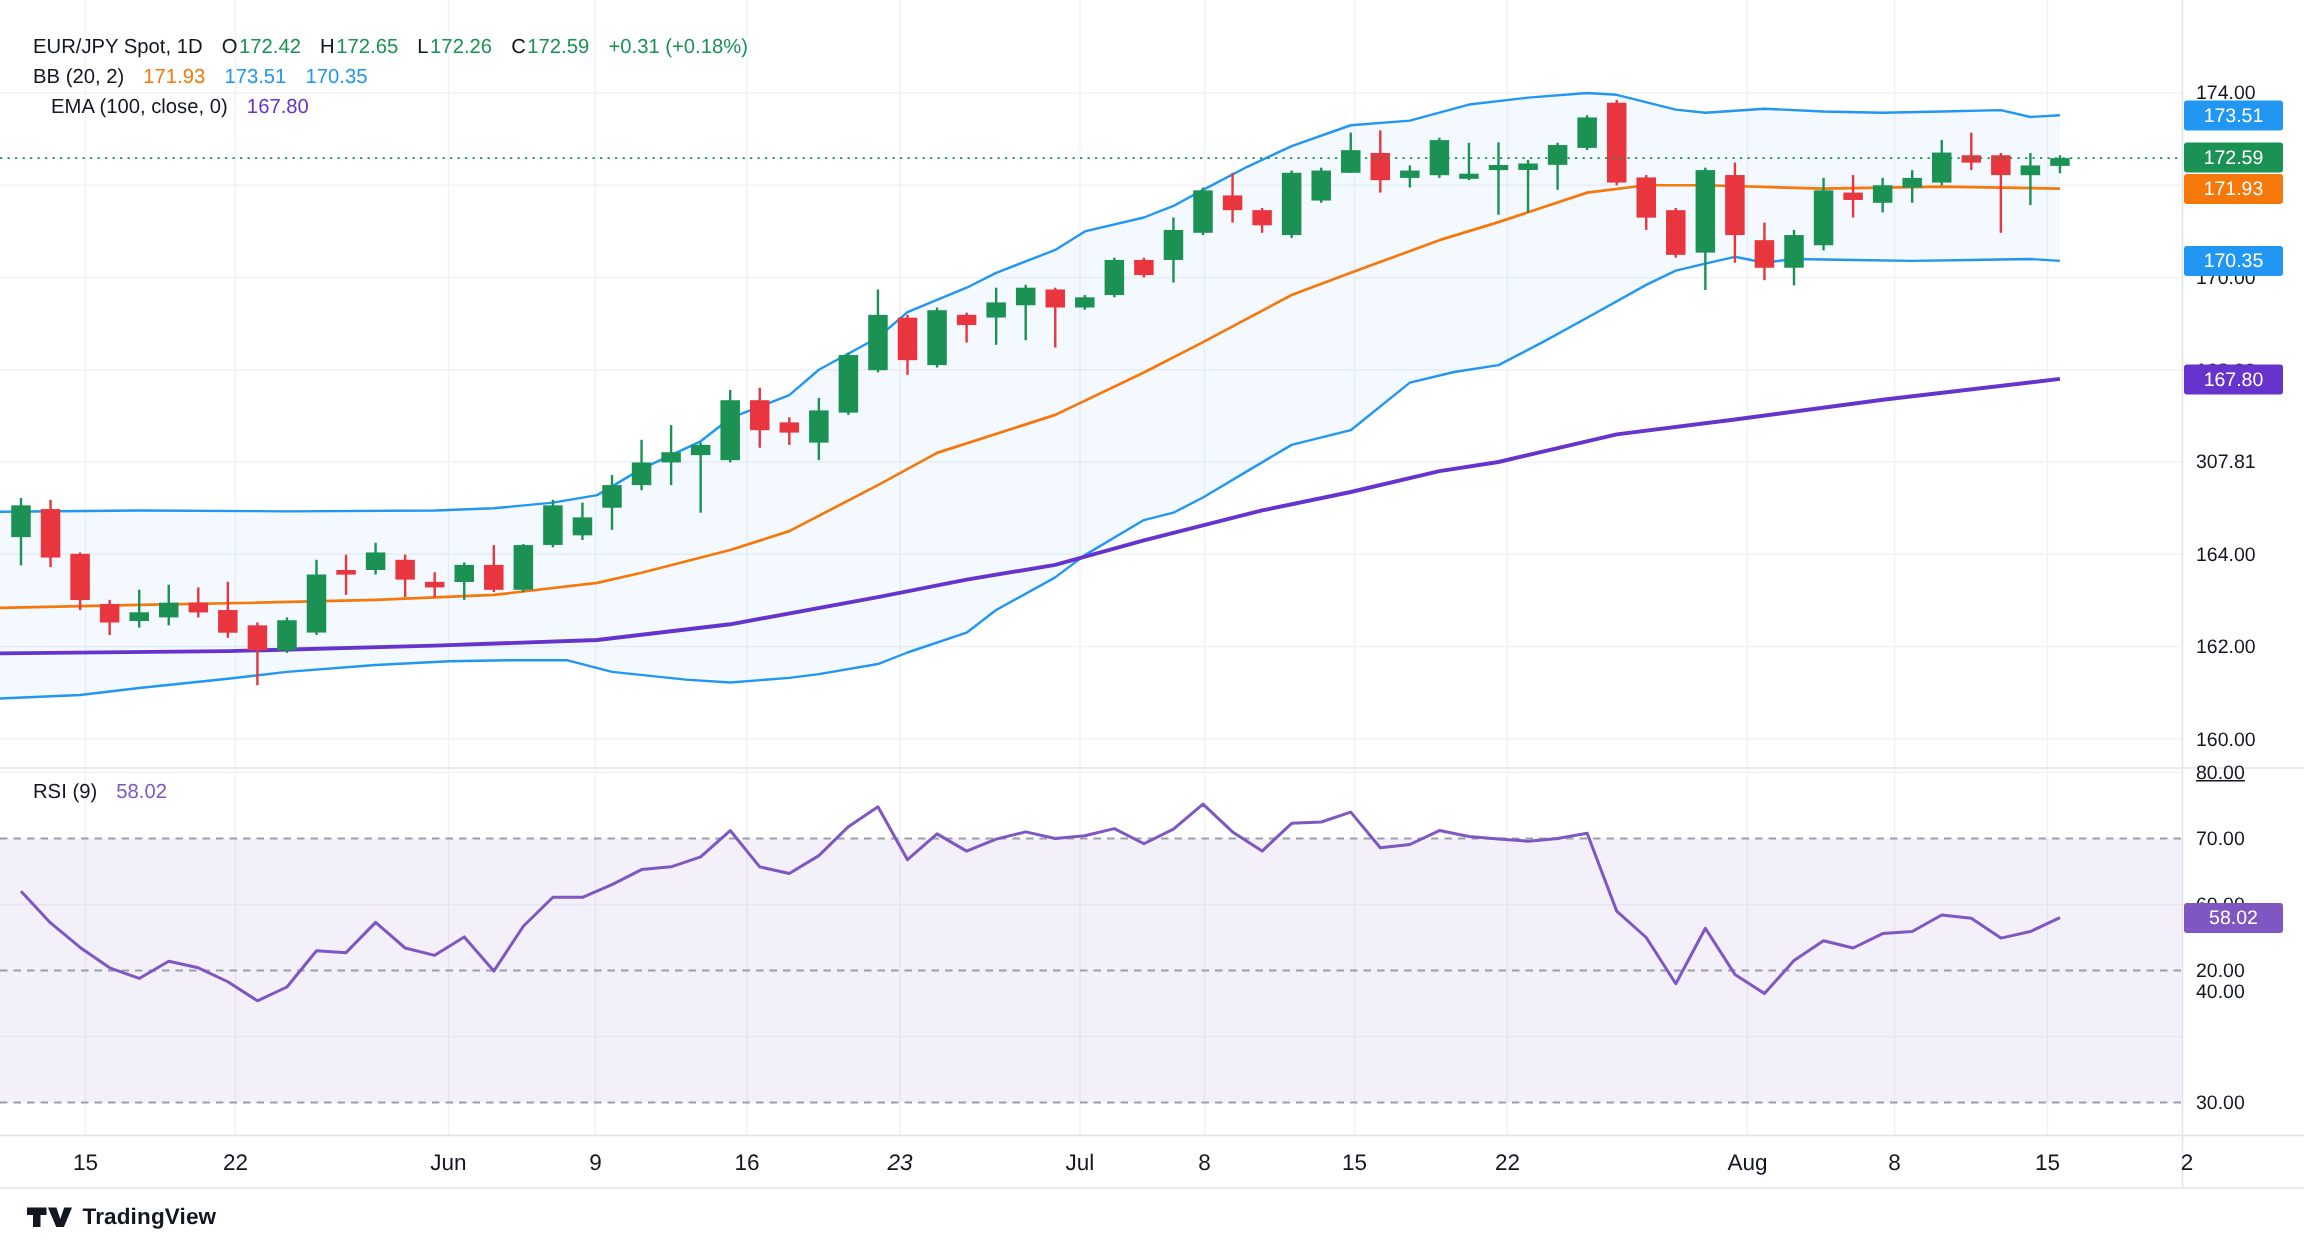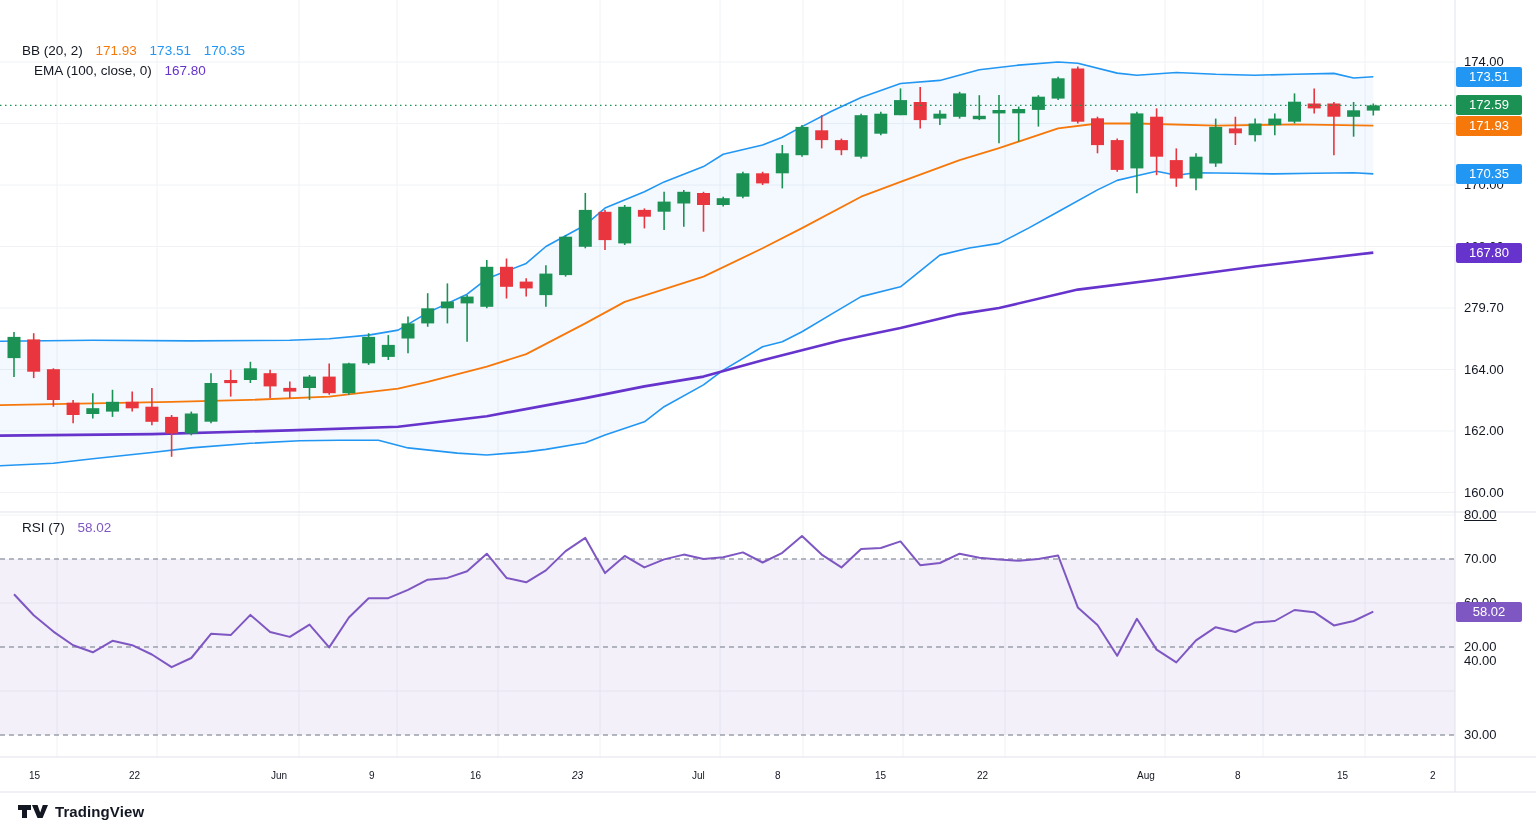--- a/index.html
+++ b/index.html
@@ -5,22 +5,22 @@
   html,body{margin:0;padding:0;background:#fff;font-family:"Liberation Sans",sans-serif;}
   #app{position:relative;width:1536px;height:833px;background:#ffffff;overflow:hidden;}
   #chart-svg{position:absolute;left:0;top:0;}
   .legend-row{position:absolute;left:22px;font-size:13.5px;color:#131722;white-space:nowrap;line-height:18px;}
   .legend-row .lbl{color:#131722;}
   .legend-row .grp{margin-left:9px;}
   .legend-row .num{margin-left:1px;}
   .axis-tick{position:absolute;left:1464px;height:16px;line-height:16px;font-size:13px;color:#131722;}
   .axis-badge{position:absolute;left:1456px;width:66px;height:20px;line-height:20px;text-align:center;
               font-size:13px;color:#fff;border-radius:2px;z-index:5;}
-  .time-label{position:absolute;top:767px;width:56px;margin-left:-28px;text-align:left;
-              font-size:10px;color:#131722;height:18px;line-height:18px;}
+  .time-label{position:absolute;top:767px;width:56px;margin-left:-28px;text-align:center;
+              font-size:15px;color:#131722;height:18px;line-height:18px;}
   .time-label.month{font-weight:400;}
   #footer{position:absolute;left:18px;top:802px;display:flex;align-items:center;gap:7px;}
   #footer .brand-text{font-size:15px;font-weight:600;color:#131722;letter-spacing:.1px;}
 </style>
 </head>
 <body>
 
 <div id="app">
 
   <svg id="chart-svg" width="1536" height="833">
@@ -204,44 +204,52 @@
         <line x1="0" y1="647.0" x2="1455" y2="647.0" stroke="#9aa0aa" stroke-width="1.3" stroke-dasharray="5 4"></line>
         <line x1="0" y1="735.0" x2="1455" y2="735.0" stroke="#9aa0aa" stroke-width="1.3" stroke-dasharray="5 4"></line>
         <polyline points="14.0,594.2 33.7,615.3 53.4,631.6 73.1,645.2 92.8,652.3 112.5,640.8 132.2,645.2 151.9,654.5 171.6,667.2 191.3,658.0 211.0,633.8 230.7,635.1 250.4,614.9 270.1,632.0 289.8,636.9 309.5,624.6 329.2,647.4 348.9,617.5 368.6,598.2 388.3,598.2 408.0,589.8 427.7,579.7 447.4,577.9 467.1,571.3 486.8,553.7 506.5,577.9 526.2,582.3 545.9,570.4 565.6,551.1 585.3,537.9 605.0,573.1 624.7,555.9 644.4,567.4 664.1,559.4 683.8,554.6 703.5,559.0 723.2,557.2 742.9,552.4 762.6,562.5 782.3,552.8 802.0,536.1 821.7,554.6 841.4,567.4 861.1,548.9 880.8,548.0 900.5,541.4 920.2,565.2 939.9,563.0 959.6,553.7 979.3,557.7 999.0,559.4 1018.7,560.8 1038.4,559.0 1058.1,555.5 1077.8,607.4 1097.5,625.0 1117.2,655.8 1136.9,618.8 1156.6,649.6 1176.3,662.4 1196.0,640.4 1215.7,627.2 1235.4,632.0 1255.1,622.4 1274.8,621.0 1294.5,610.0 1314.2,612.2 1333.9,625.4 1353.6,621.0 1373.3,611.7" fill="none" stroke="#7e57c2" stroke-width="2" stroke-linejoin="round"></polyline>
       </g>
       <line x1="0" y1="512" x2="1536" y2="512" stroke="#e0e3eb" stroke-width="1"></line>
       <line x1="0" y1="757" x2="1536" y2="757" stroke="#e0e3eb" stroke-width="1"></line>
       <line x1="0" y1="792" x2="1536" y2="792" stroke="#e0e3eb" stroke-width="1"></line>
       <line x1="1455" y1="0" x2="1455" y2="792" stroke="#e0e3eb" stroke-width="1"></line>
     </svg>
 
+  <div class="legend-row" style="top:22px;">
+    <span class="lbl">EUR/JPY Spot, 1D</span>
+    <span class="grp">O</span><span class="num" style="color:#1b9254">172.42</span>
+    <span class="grp">H</span><span class="num" style="color:#1b9254">172.65</span>
+    <span class="grp">L</span><span class="num" style="color:#1b9254">172.26</span>
+    <span class="grp">C</span><span class="num" style="color:#1b9254">172.59</span>
+    <span class="grp" style="color:#1b9254">+0.31 (+0.18%)</span>
+  </div>
 
   <div class="legend-row" style="top:42px;">
     <span class="lbl">BB (20, 2)</span>
     <span class="grp" style="color:#f7780a">171.93</span>
     <span class="grp" style="color:#2196f3">173.51</span>
     <span class="grp" style="color:#2196f3">170.35</span>
   </div>
 
   <div class="legend-row" style="top:62px;margin-left:12px;">
     <span class="lbl">EMA (100, close, 0)</span>
     <span class="grp" style="color:#6633cc">167.80</span>
   </div>
 
   <div class="legend-row" style="top:519px;">
-    <span class="lbl">RSI (7)</span>
+    <span class="lbl">RSI (9)</span>
     <span class="grp" style="color:#7e57c2">58.02</span>
   </div>
 
   <div id="price-axis">
       <div class="axis-tick" style="top: 54px;">174.00</div>
       <div class="axis-tick" style="top: 115.5px;">172.00</div>
       <div class="axis-tick" style="top: 177px;">170.00</div>
       <div class="axis-tick" style="top: 238.5px;">168.00</div>
-      <div class="axis-tick" style="top: 300px;">279.70</div>
+      <div class="axis-tick" style="top: 300px;">307.81</div>
       <div class="axis-tick" style="top: 361.5px;">164.00</div>
       <div class="axis-tick" style="top: 423px;">162.00</div>
       <div class="axis-tick" style="top: 484.5px;">160.00</div>
       <div class="axis-tick" style="top: 507px; text-decoration: underline;">80.00</div>
       <div class="axis-tick" style="top: 551px;">70.00</div>
       <div class="axis-tick" style="top: 595px;">60.00</div>
       <div class="axis-tick" style="top: 639px;">20.00</div>
       <div class="axis-tick" style="top: 653px;">40.00</div>
       <div class="axis-tick" style="top: 727px;">30.00</div>
       <div class="axis-badge" style="top: 67.0675px; background: rgb(33, 150, 243);">173.51</div>

